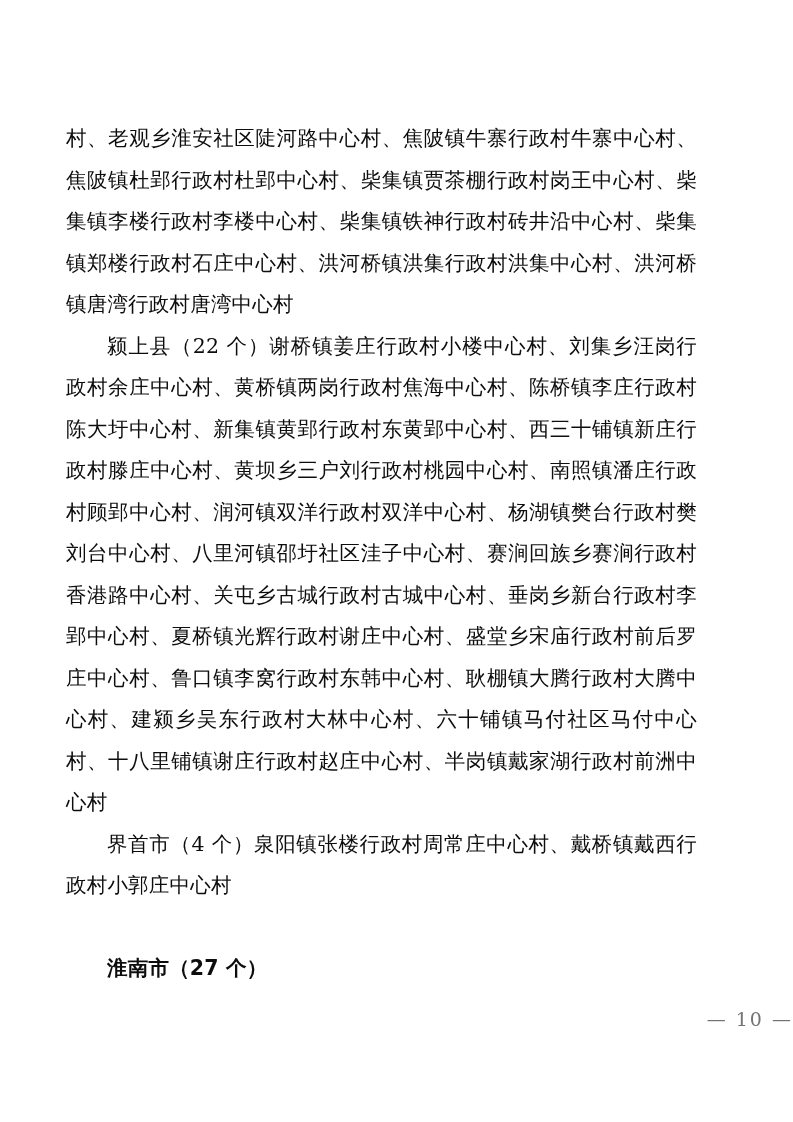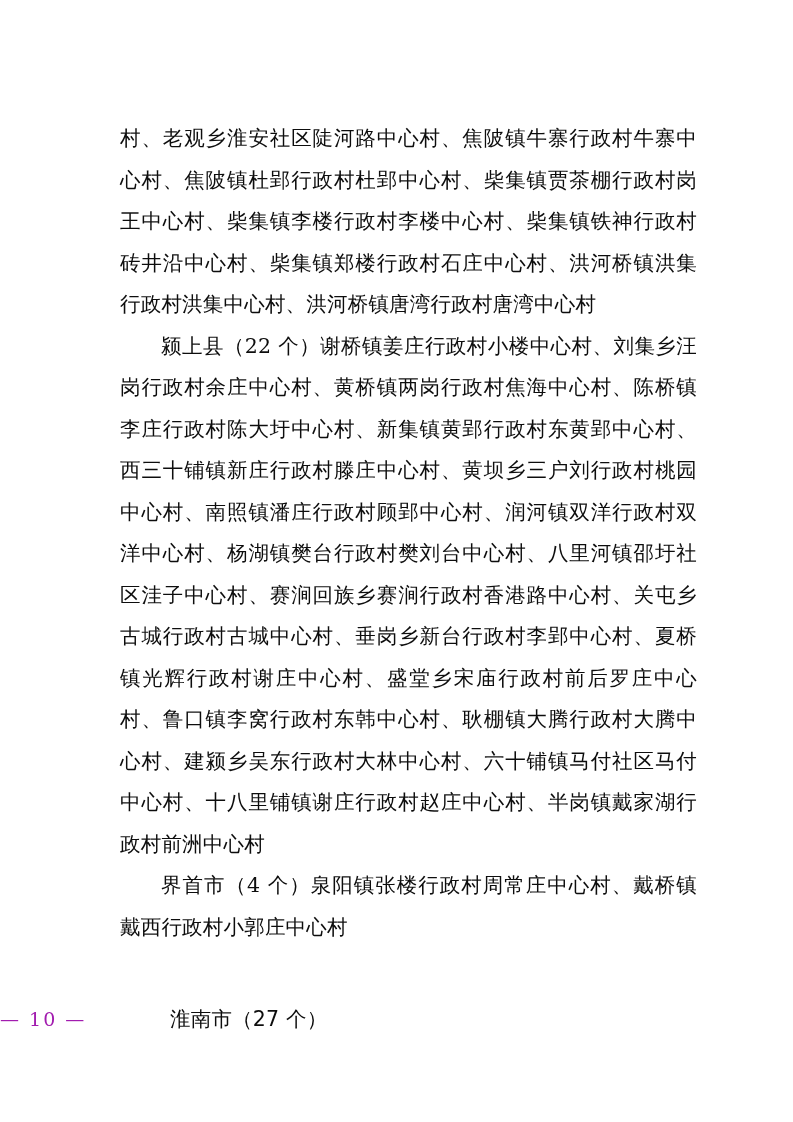--- a/index.html
+++ b/index.html
@@ -15,58 +15,58 @@
     color: #111111;
     overflow: hidden;
   }
   .page {
     position: absolute;
     left: 0;
     top: 0;
     width: 793px;
     height: 1122px;
     box-sizing: border-box;
-    padding: 118px 96px 0 120px;
+    padding: 118px 96px 0 66px;
   }
   .body-text {
     font-size: 20.5px;
     line-height: 41.5px;
     text-align: justify;
     text-justify: inter-ideograph;
     letter-spacing: 0.2px;
     color: #0d0d0d;
   }
   .para {
     margin: 0;
     text-indent: 2em;
   }
   .para.no-indent {
     text-indent: 0;
   }
   .section-heading {
-    margin: 9px;
+    margin: 0;
     text-indent: 2em;
     font-size: 20.5px;
     line-height: 41.5px;
-    font-weight: normal;
+    font-weight: bold;
     font-family: "DejaVu Sans", "Liberation Sans", sans-serif;
     color: #0d0d0d;
   }
   .spacer-blank {
     height: 41.5px;
   }
   .page-number {
     position: absolute;
     left: 0;
     right: 0;
     top: 1008px;
-    text-align: left;
+    text-align: right;
     font-size: 19px;
     font-family: "DejaVu Serif", "Liberation Serif", serif;
-    color: #a21caf;
+    color: #737373;
     letter-spacing: 2px;
   }
 </style>
 </head>
 <body>
 
 <div class="page">
 
   <div class="body-text">
 

